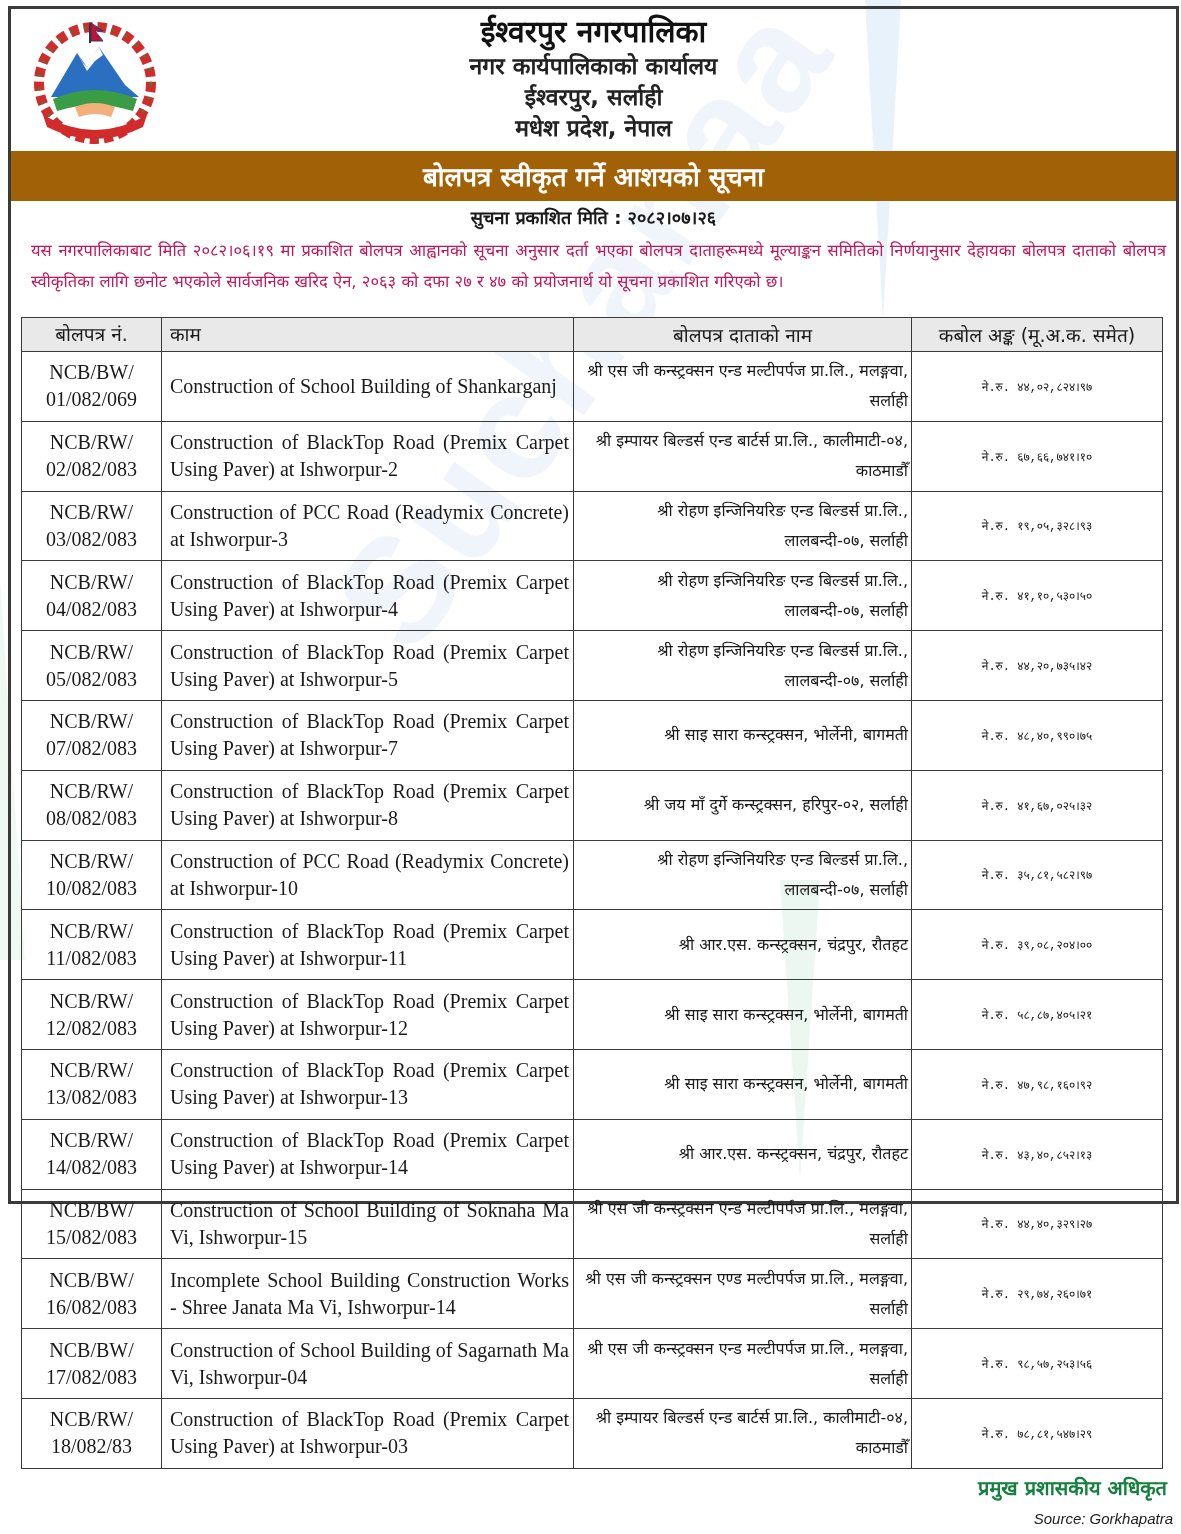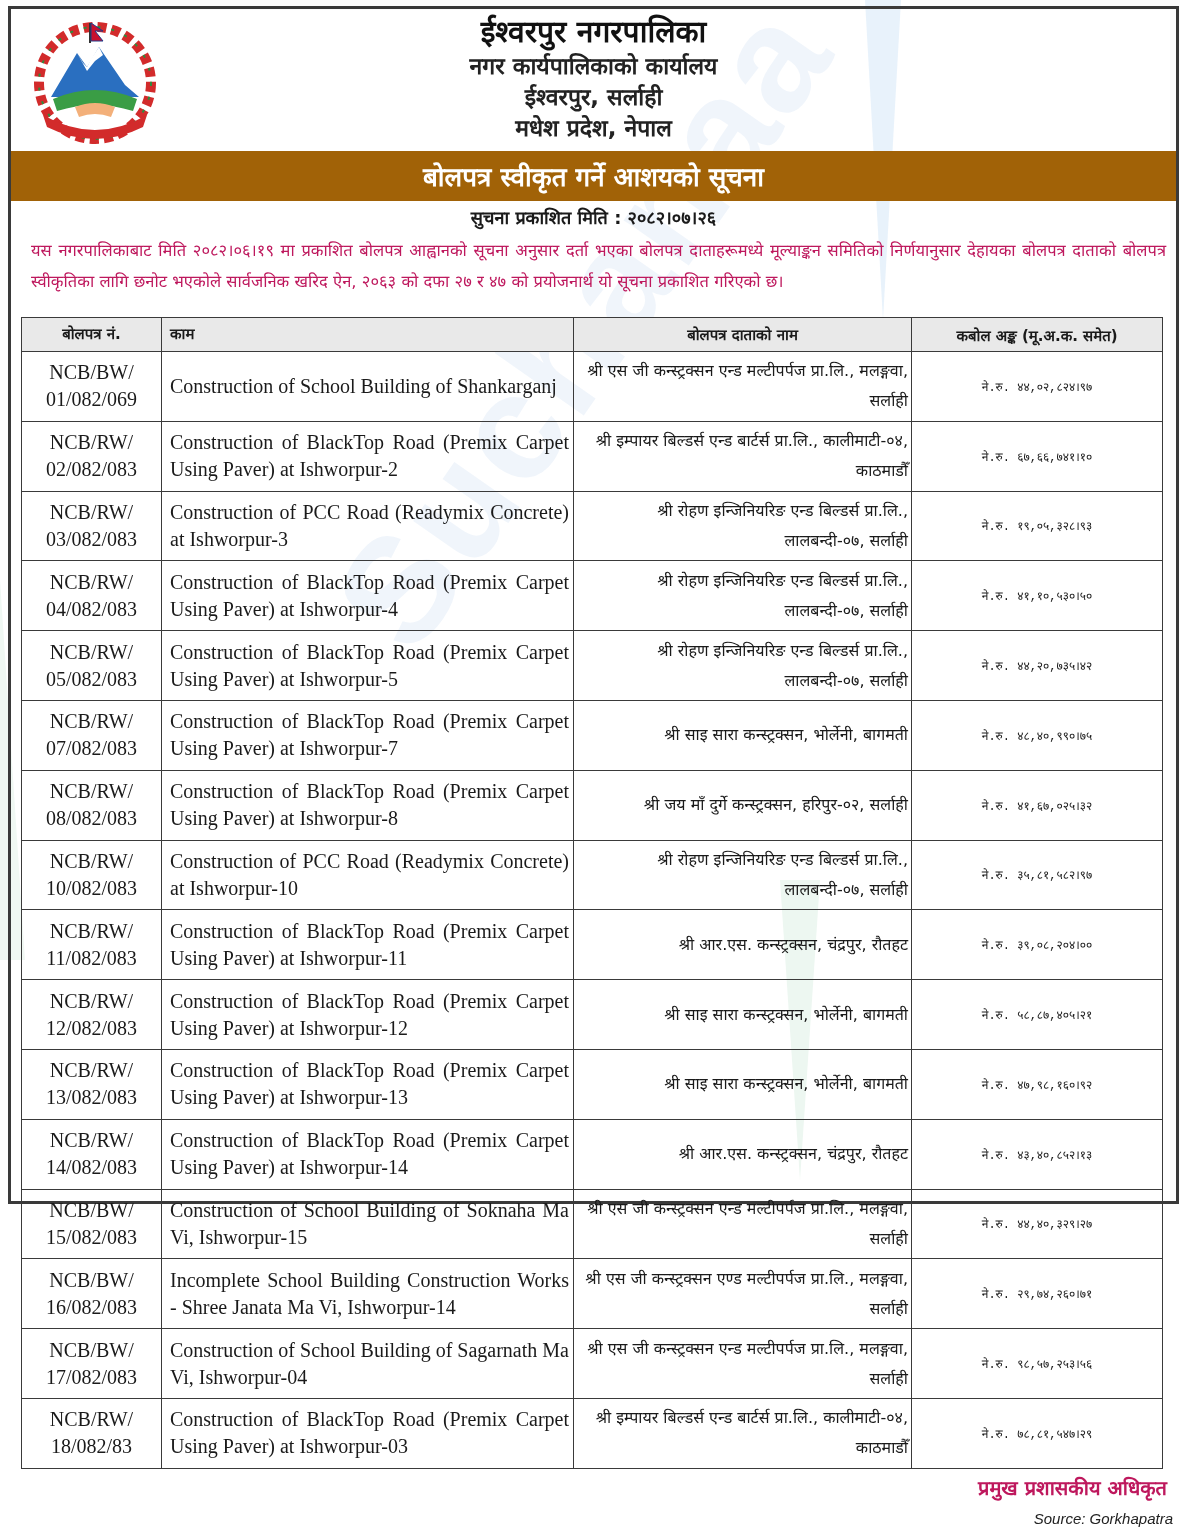--- a/index.html
+++ b/index.html
@@ -44,31 +44,31 @@
     color: #be185d;
   }
 
   .bids {
     position: absolute; left: 21px; top: 317px; width: 1141px;
     border-collapse: collapse; table-layout: fixed;
   }
   .bids th, .bids td { border: 1.5px solid #3a3a3a; }
   .bids th {
     height: 34px; background: #e9e9e9;
-    font-family: "DejaVu Sans", sans-serif; font-weight: bold; font-size: 15px; text-align: center;
+    font-family: "DejaVu Sans", sans-serif; font-weight: normal; font-size: 19px; text-align: center;
   }
   .bids td { height: 69.8px; vertical-align: middle; }
   .c-no { width: 140px; text-align: center; font-family: "Liberation Serif", serif; font-size: 20px; line-height: 27px; }
   .c-work { width: 412px; padding: 0 4px 0 8px; font-family: "Liberation Serif", serif; font-size: 20px; line-height: 27px; text-align: justify; text-align-last: left; margin-top: 43px; }
   .c-bidder { width: 338px; text-align: right; font-family: "DejaVu Sans", sans-serif; font-size: 16px; line-height: 30px; padding: 0 3px; }
   .c-amt { width: 251px; text-align: center; font-family: Liberation Mono, monospace; font-size: 12px; }
 
   .signature {
     position: absolute; right: 14px; top: 1474px;
-    font-family: "DejaVu Sans", sans-serif; font-weight: bold; font-size: 20px; color: #be185d;
+    font-family: "DejaVu Sans", sans-serif; font-weight: bold; font-size: 20px; color: #15803d;
   }
   .source {
     position: absolute; right: 8px; top: 1510px;
     font-family: "Liberation Sans", sans-serif; font-style: italic; font-size: 15px; color: #222; margin-left: 40px;
   }
 </style>
 </head>
 <body>
 
 <div class="watermark" style="left:0;top:0;width:1181px;height:1534px;">

